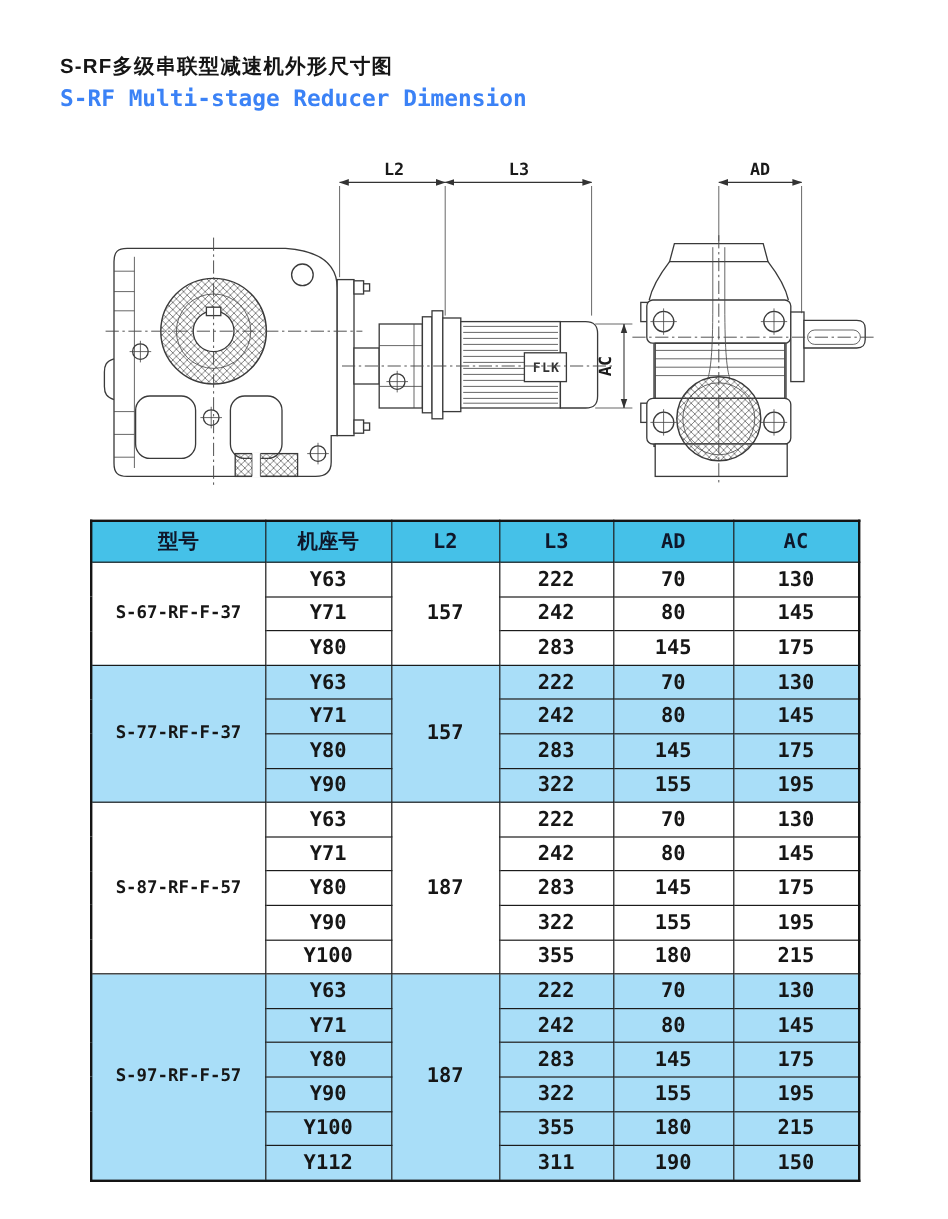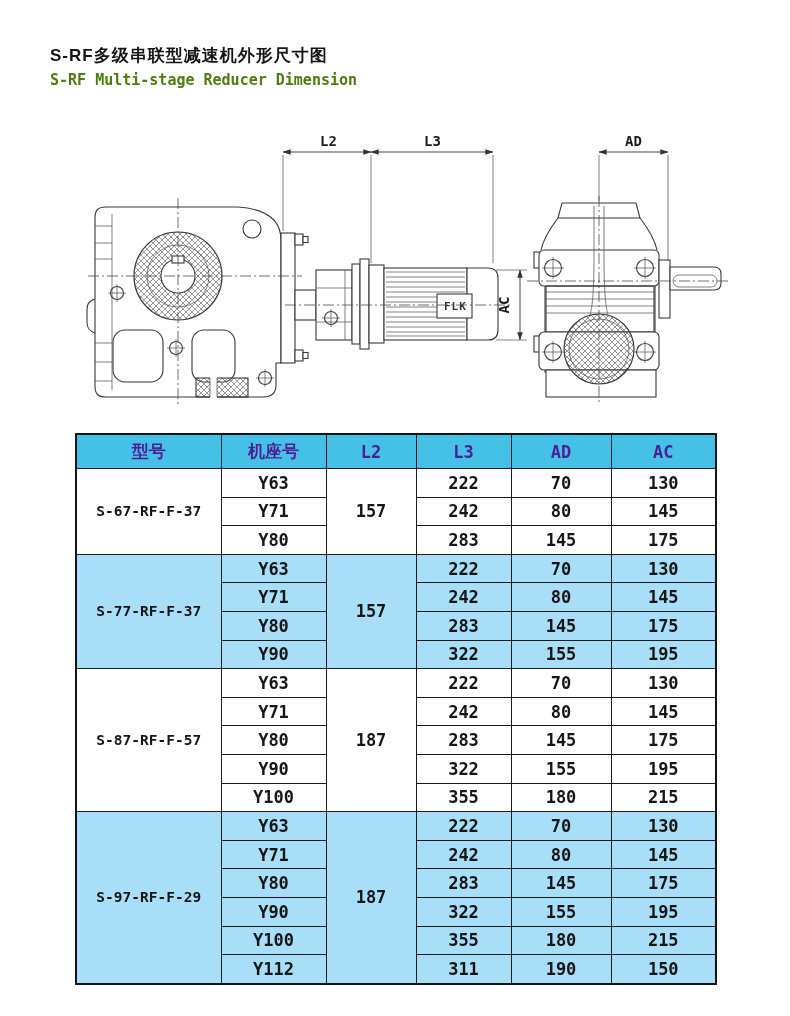--- a/index.html
+++ b/index.html
@@ -1,27 +1,27 @@
 <!DOCTYPE html>
 <html><head>
 <meta charset="utf-8">
 <style>
   html,body{margin:0;padding:0;background:#ffffff;}
   .page{position:relative;width:790px;height:1000px;background:#ffffff;overflow:hidden;
         font-family:"DejaVu Sans Mono","Liberation Sans",sans-serif;color:#111;}
   .title-block{position:absolute;left:50px;top:44px;z-index:2;}
   .title-zh{font-family:"Liberation Sans",sans-serif;font-weight:bold;font-size:17px;letter-spacing:1px;color:#151515;}
-  .title-en{font-family:"DejaVu Sans Mono",monospace;font-weight:bold;font-size:15px;margin-top:4px;color:#4d7c0f;}
+  .title-en{font-family:"DejaVu Sans Mono",monospace;font-weight:bold;font-size:19px;margin-top:4px;color:#3b82f6;}
   .drawing-svg{position:absolute;left:0;top:0;z-index:1;}
 
   .dim-table{position:absolute;left:75px;top:433px;z-index:2;border-collapse:collapse;table-layout:fixed;
              border:2px solid #141414;}
   .dim-table th,.dim-table td{border:1.5px solid #1b1b1b;text-align:center;vertical-align:middle;padding:0;
              font-family:"DejaVu Sans Mono",monospace;background:#ffffff;}
-  .dim-table th{height:33px;background:#45C1E8;font-size:17px;font-weight:bold;color:#4c1d95;}
+  .dim-table th{height:33px;background:#45C1E8;font-size:17px;font-weight:bold;color:#0f172a;}
   .dim-table td{height:27.6px;font-size:17px;font-weight:bold;color:#161616;}
   .dim-table td.model-cell{font-size:14.5px;margin-top:36px;}
   .dim-table tr.shade td{background:#A9DEF8;}
 
   .sline{stroke:#3a3a3a;stroke-width:1.1;fill:none;}
   .sfill{stroke:#3a3a3a;stroke-width:1.1;fill:#ffffff;}
   .thin{stroke:#4a4a4a;stroke-width:0.7;fill:none;}
   .cl{stroke:#4a4a4a;stroke-width:0.8;fill:none;stroke-dasharray:11,3,2,3;}
   .dim{stroke:#333;stroke-width:0.9;fill:none;}
   .dimtxt{font-family:"DejaVu Sans Mono",monospace;font-weight:bold;font-size:14px;fill:#1a1a1a;}
@@ -274,21 +274,21 @@
           <td>155</td>
           <td>195</td>
         </tr>
         <tr>
           <td>Y100</td>
           <td>355</td>
           <td>180</td>
           <td>215</td>
         </tr>
         <tr class="shade">
-          <td class="model-cell" rowspan="6">S-97-RF-F-29</td>
+          <td class="model-cell" rowspan="6">S-97-RF-F-57</td>
           <td>Y63</td>
           <td rowspan="6">187</td>
           <td>222</td>
           <td>70</td>
           <td>130</td>
         </tr>
         <tr class="shade">
           <td>Y71</td>
           <td>242</td>
           <td>80</td>

